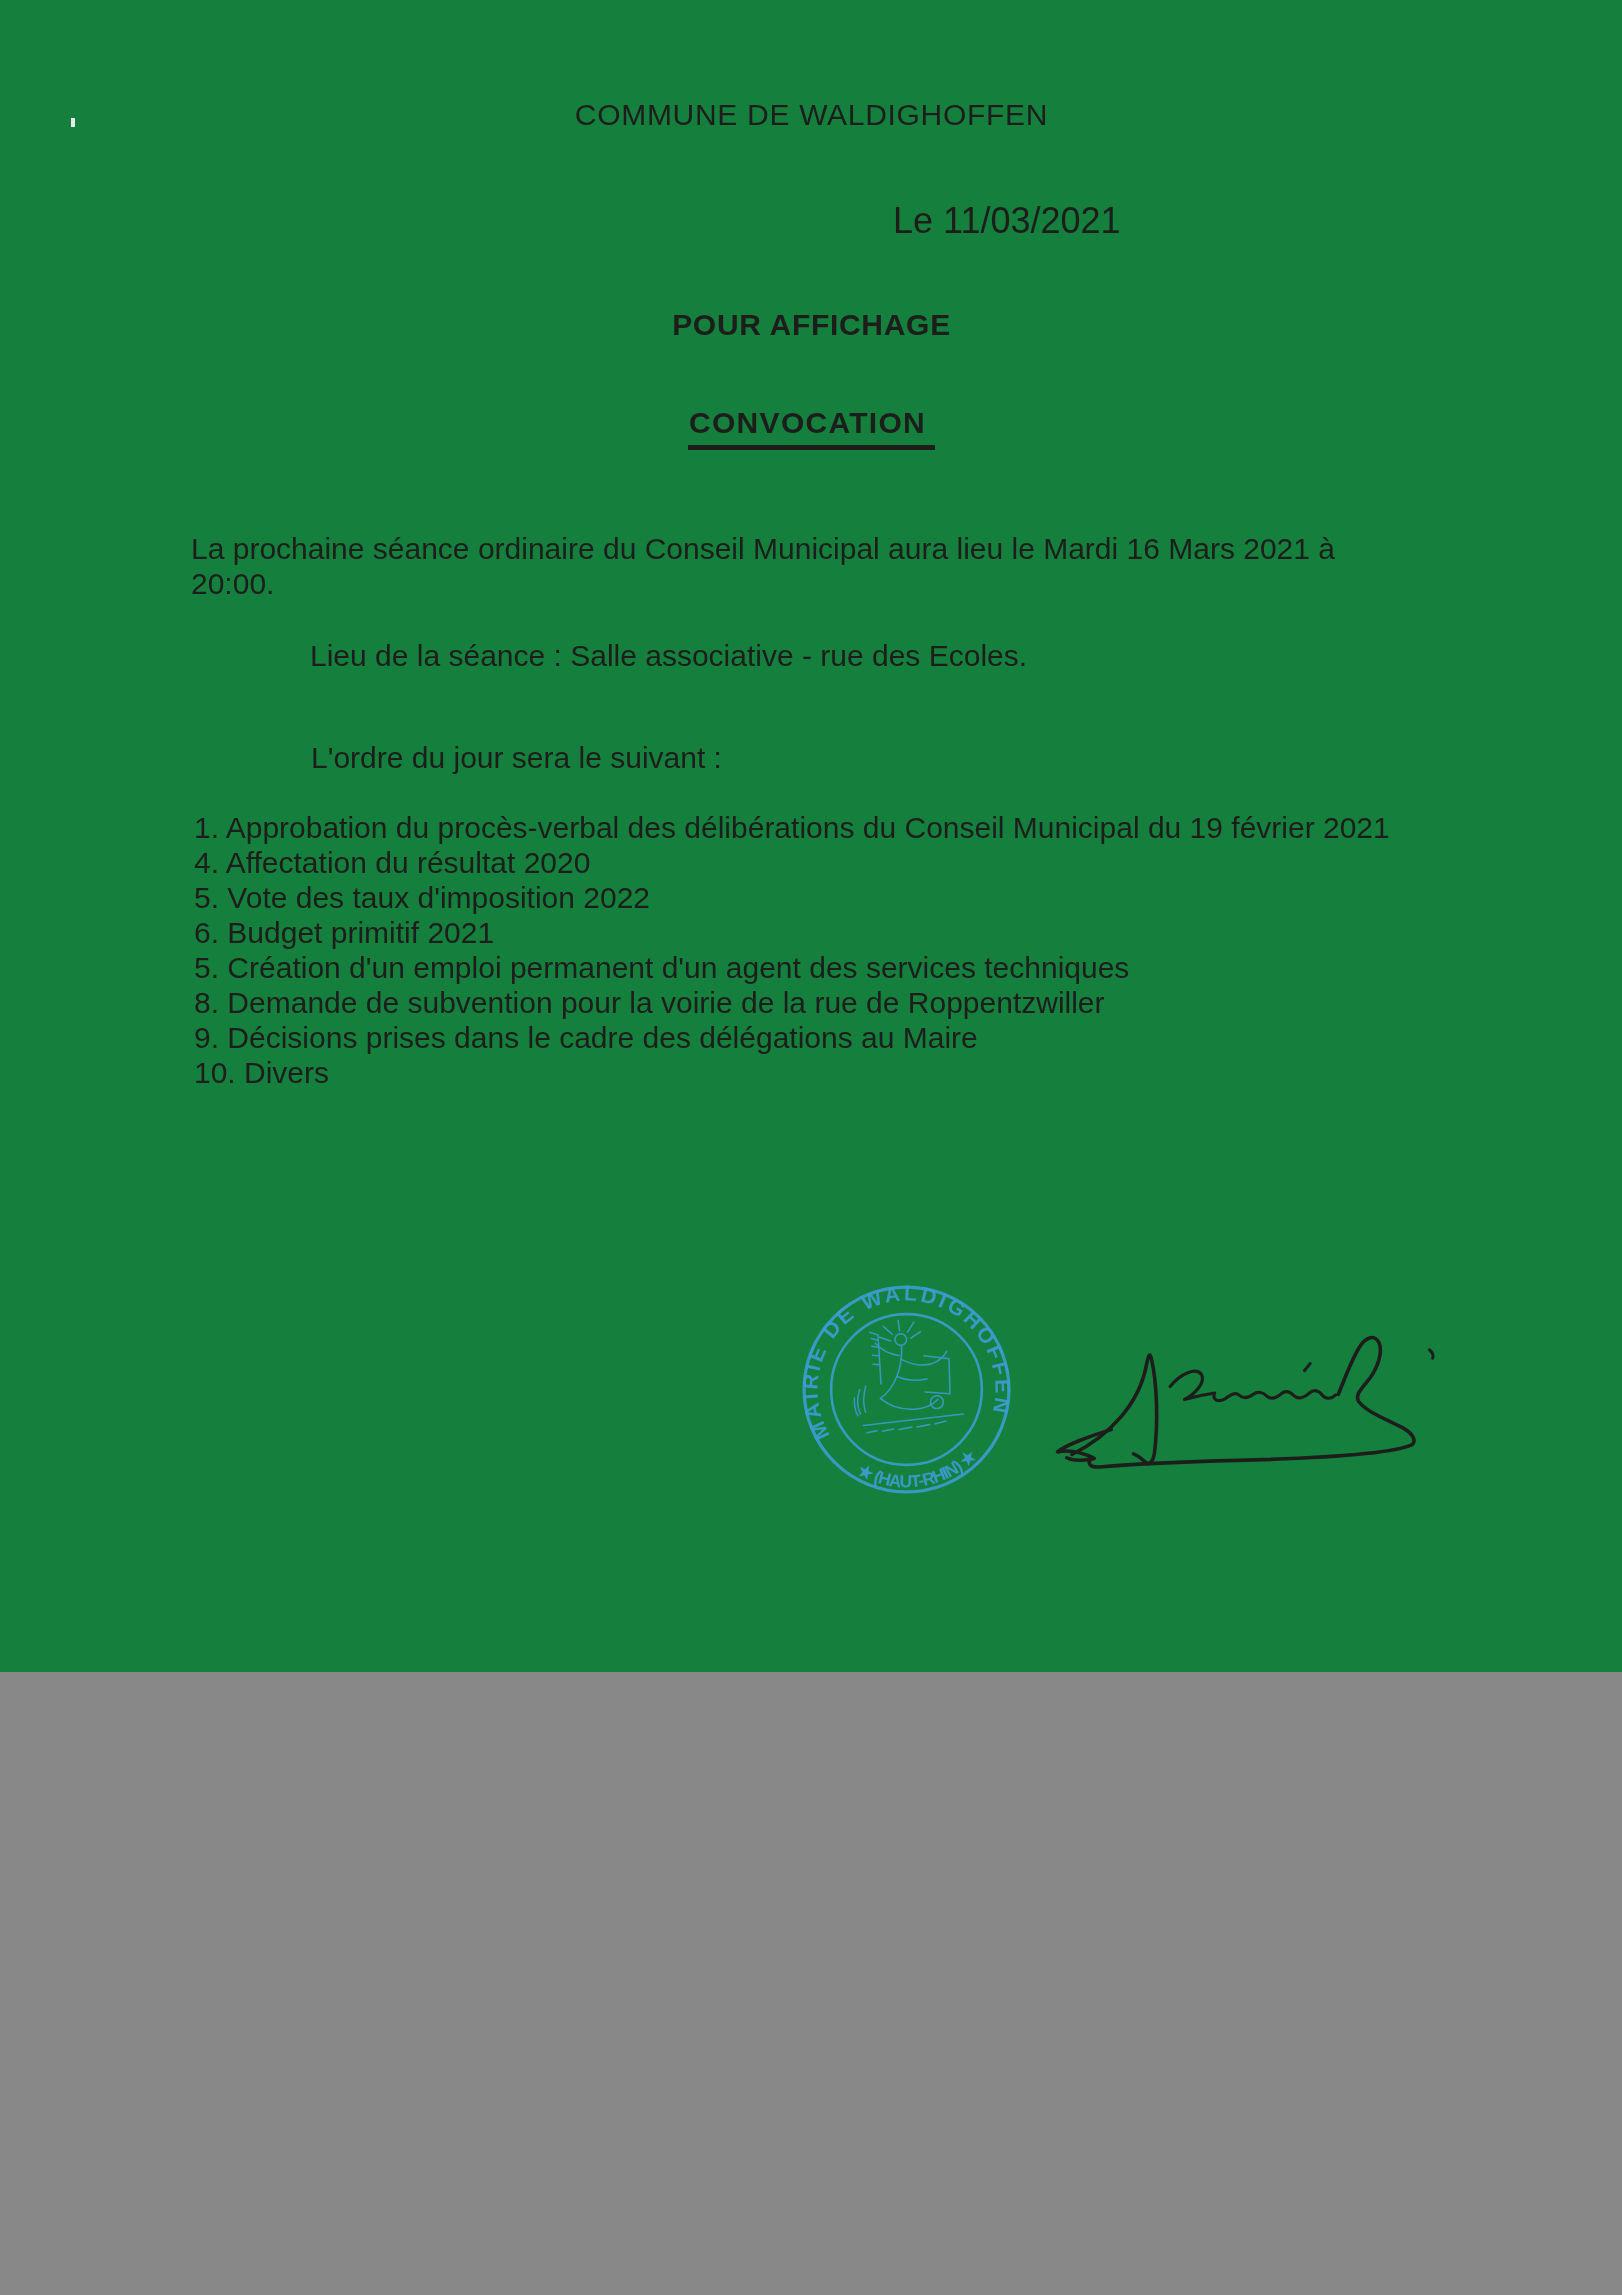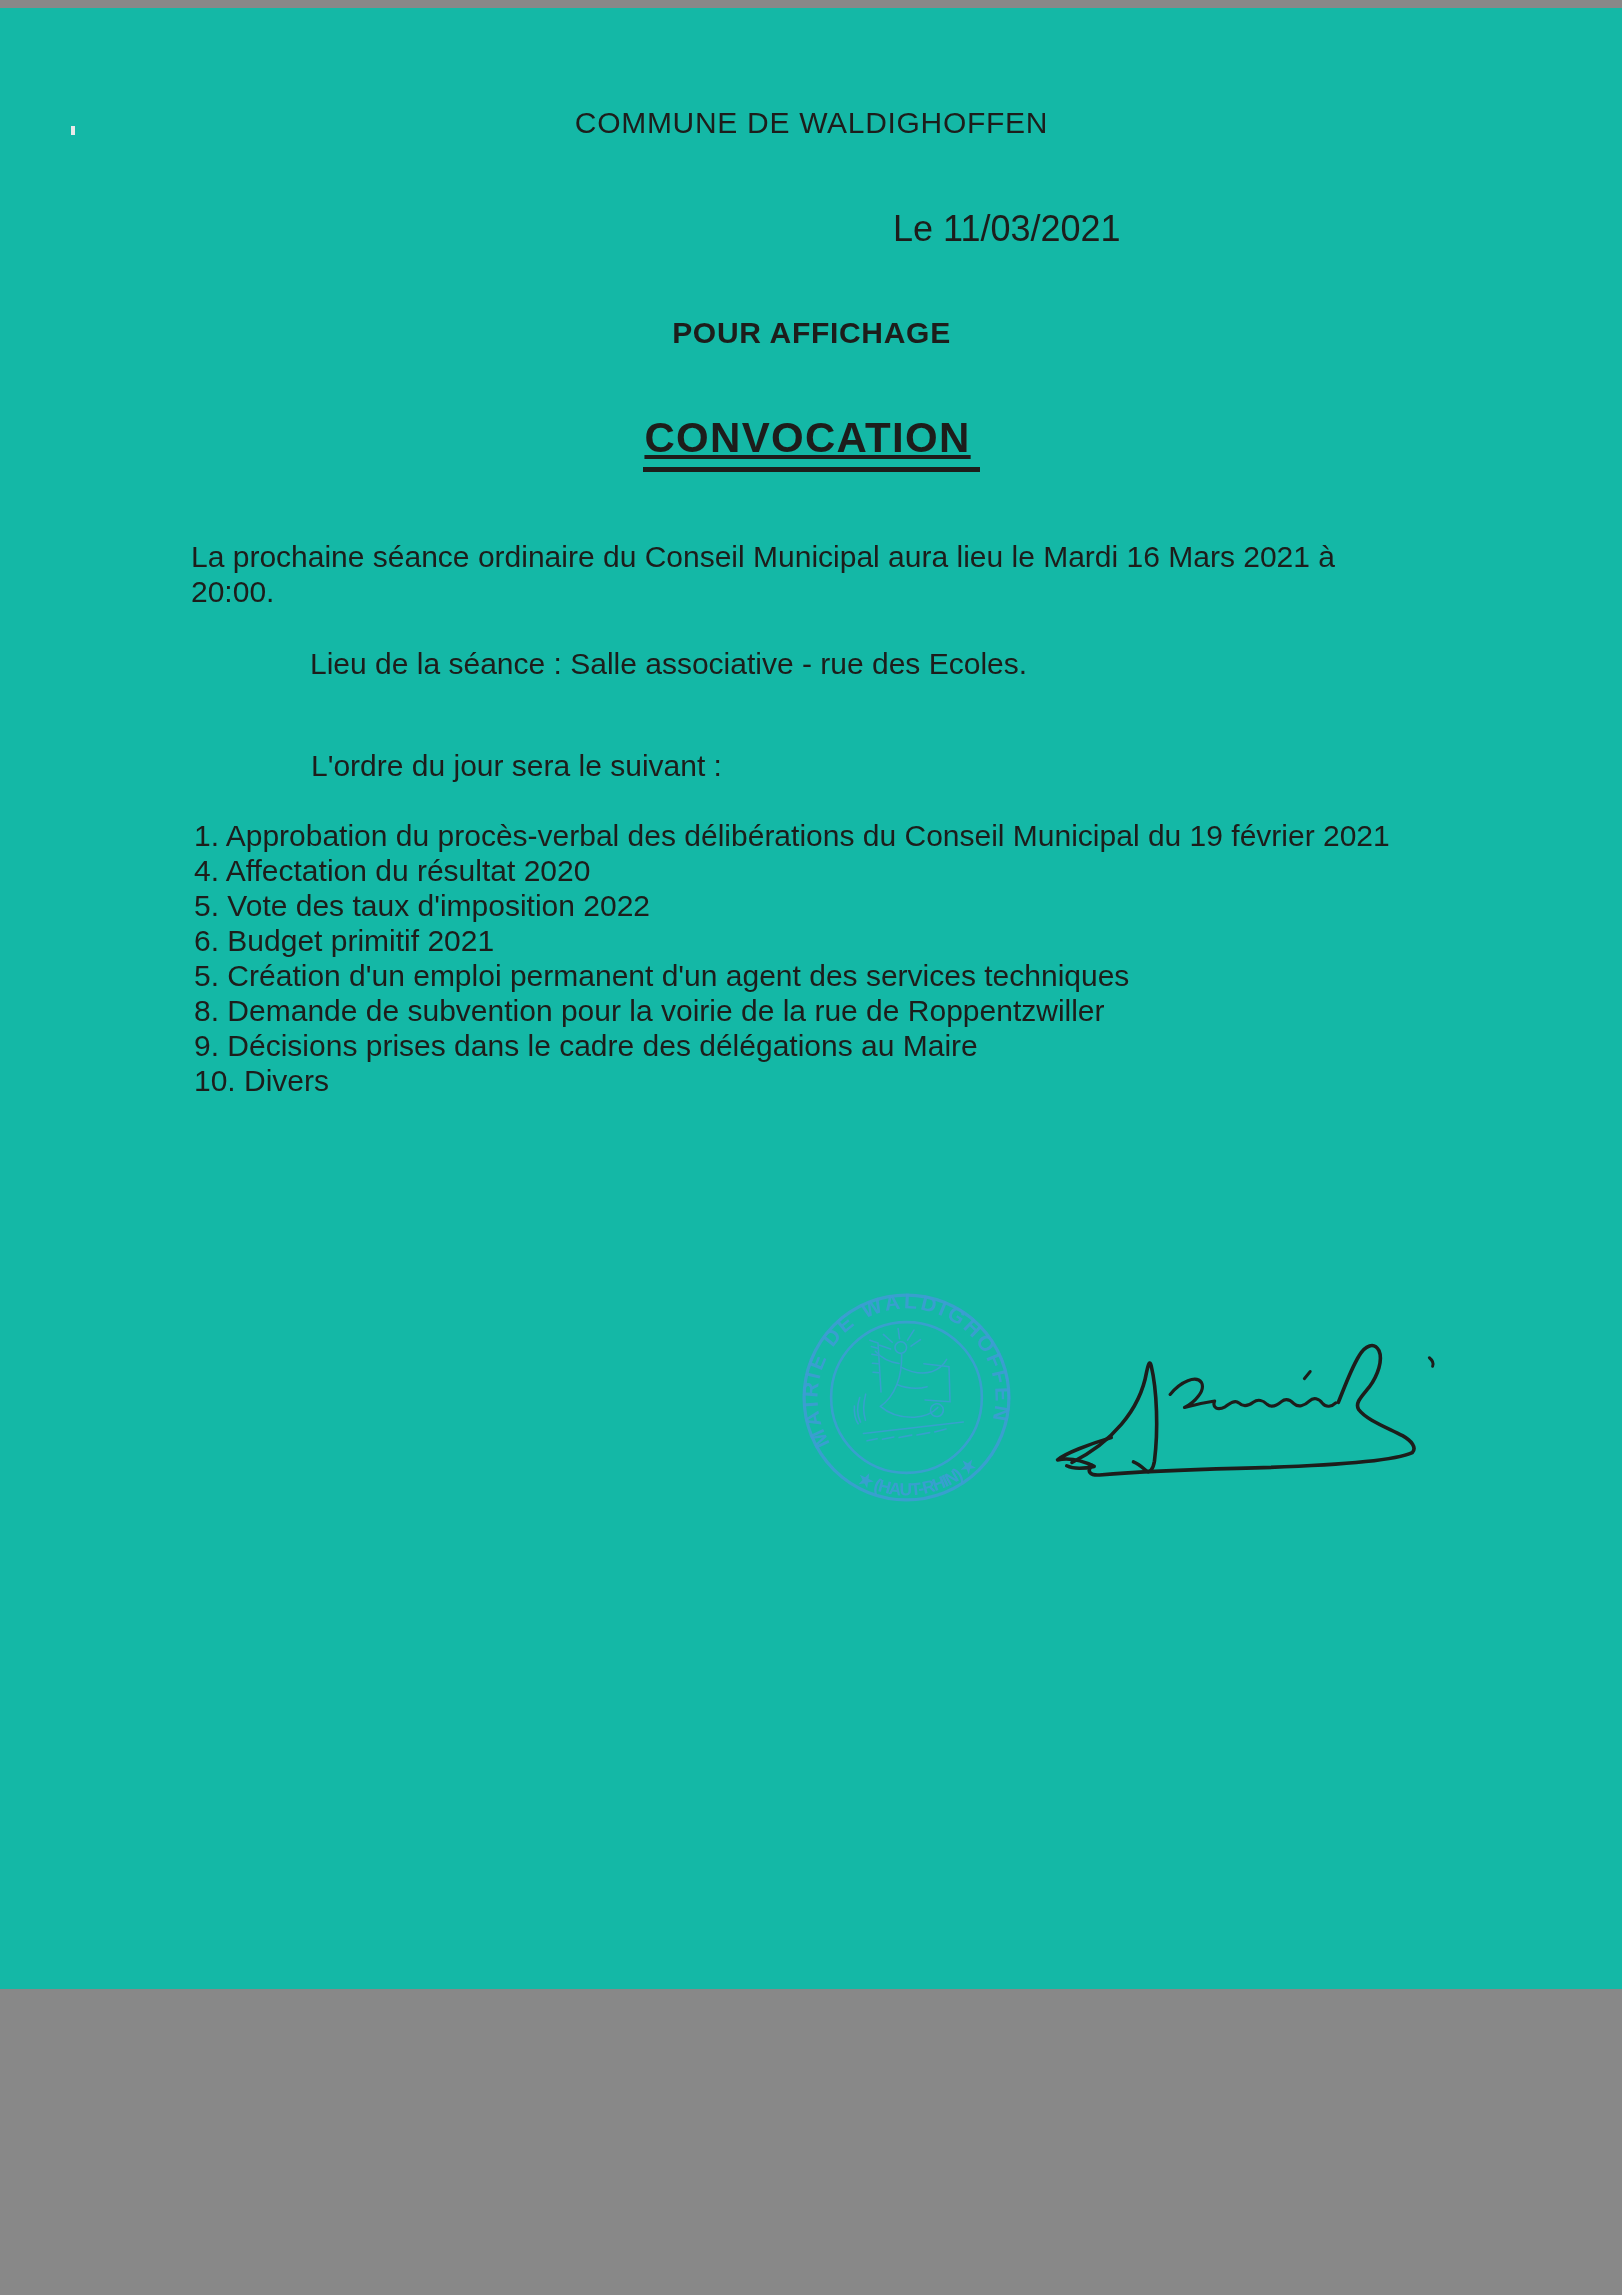--- a/index.html
+++ b/index.html
@@ -1,36 +1,35 @@
 <!DOCTYPE html>
 <html style="font-size:10.5px"><head>
 <meta charset="utf-8">
 <style>
   html,body{margin:0;padding:0;background:#888;}
   .page{
     position:relative;
-    width:1623px;height:1981px;
-    margin:8px auto;
-    background:#14b8a6;
+    width:1623px;height:1672px;
+    margin:0 auto;
+    background:#15803d;
     font-family:"Liberation Sans", sans-serif;
     color:#1d1d1b;
     overflow:hidden;
   }
   .abs{position:absolute;}
   .center{left:0;right:0;text-align:center;}
   .commune{top:98px;font-size:30px;letter-spacing:0.7px;}
   .dateline{left:893px;top:200px;font-size:36px;}
   .affichage{top:308px;font-size:30px;font-weight:bold;letter-spacing:0.7px;}
   .title-wrap{top:406px;}
   .title-text{
     display:inline-block;
-    font-size:42px;font-weight:bold;letter-spacing:1.3px;
+    font-size:30px;font-weight:bold;letter-spacing:1.3px;
     border-bottom:5.2px solid #1d1d1b;
     padding:0 9.2px 5.2px 1.3px;
-    text-decoration:underline;
   }
   .intro{left:191px;top:531px;width:1184px;font-size:30px;line-height:35px;}
   .lieu{left:310px;top:639px;font-size:30px;font-weight:normal;}
   .ordre{left:311px;top:741px;font-size:30px;}
   .agenda{left:194px;top:810px;font-size:30px;line-height:35px;}
   .maire{left:882px;top:1256px;font-size:29.4px;}
   .stamp{left:797px;top:1280px;width:219px;height:219px;}
   .signature{left:1034px;top:1296px;width:432px;height:190px;}
   .scan-bar{
     left:602px;top:2287px;width:221px;height:8.5px;

